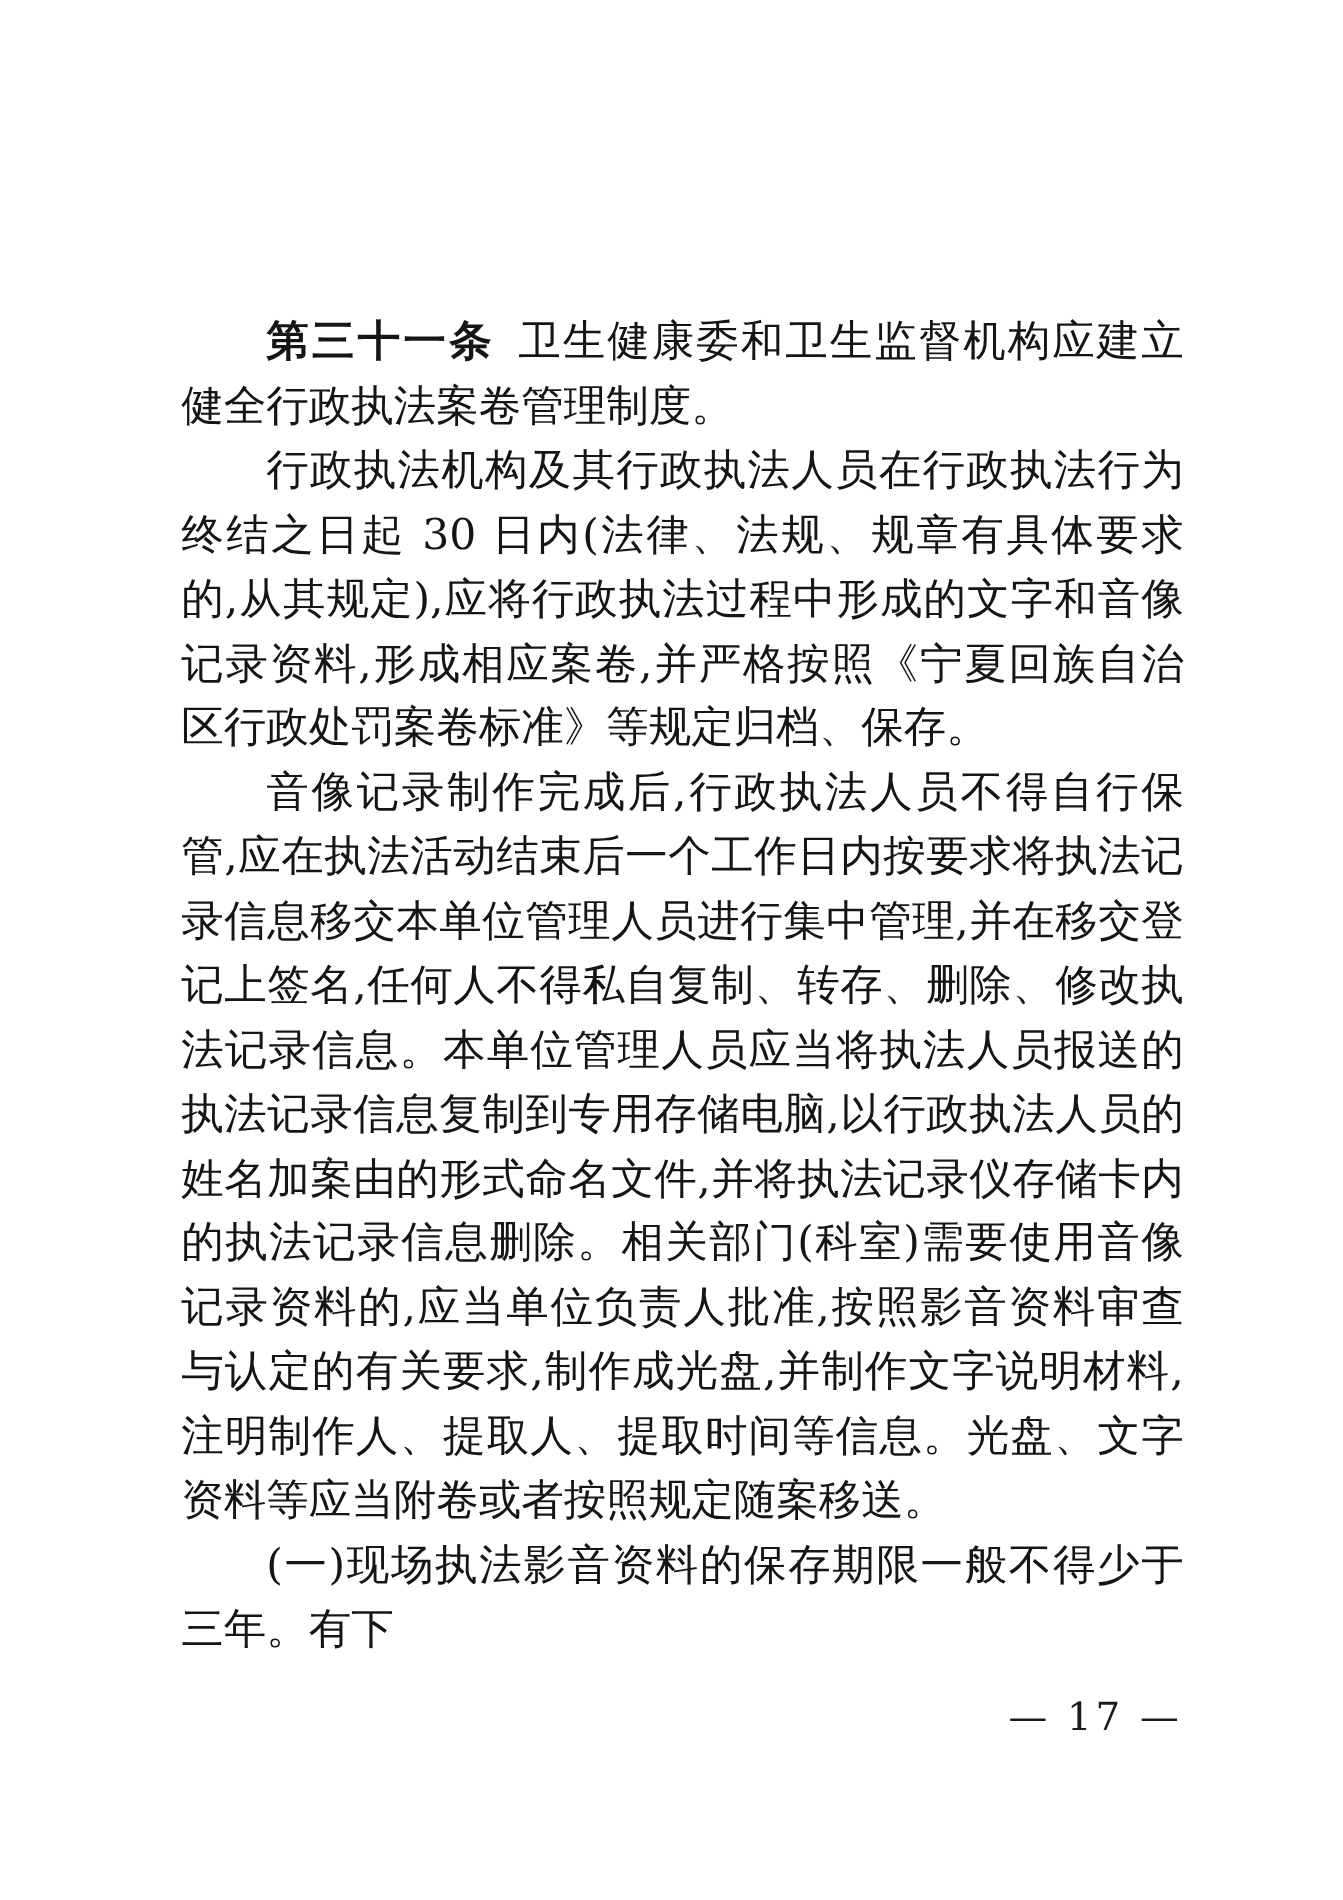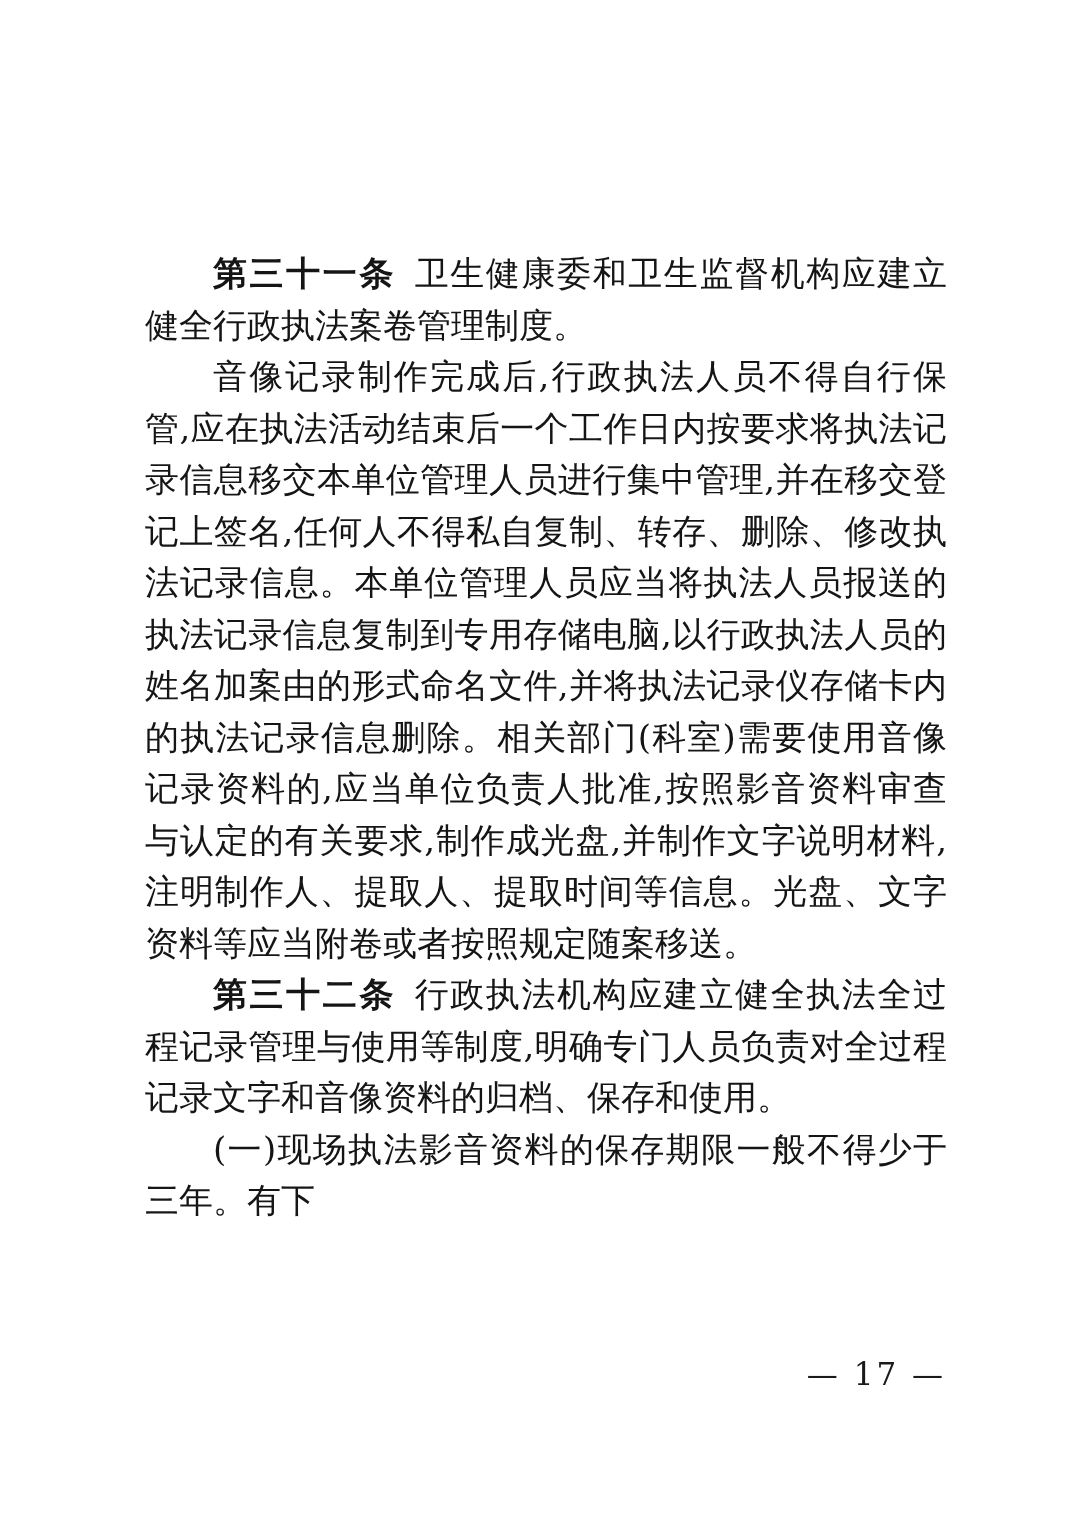--- a/index.html
+++ b/index.html
@@ -48,23 +48,23 @@
     text-align: right;
   }
 </style>
 </head>
 <body>
 
 <div class="page">
   <div class="content">
     <p class="para"><b class="art">第三十一条</b><span>卫生健康委和卫生监督机构应建立健全行政执法案卷管理制度。</span></p>
 
+    <p class="para"><span>行政执法机构及其行政执法人员在行政执法行为终结之日起 30 日内(法律、法规、规章有具体要求的,从其规定),应将行政执法过程中形成的文字和音像记录资料,形成相应案卷,并严格按照《宁夏回族自治区行政处罚案卷标准》等规定归档、保存。</span></p>
 
     <p class="para"><span>音像记录制作完成后,行政执法人员不得自行保管,应在执法活动结束后一个工作日内按要求将执法记录信息移交本单位管理人员进行集中管理,并在移交登记上签名,任何人不得私自复制、转存、删除、修改执法记录信息。本单位管理人员应当将执法人员报送的执法记录信息复制到专用存储电脑,以行政执法人员的姓名加案由的形式命名文件,并将执法记录仪存储卡内的执法记录信息删除。相关部门(科室)需要使用音像记录资料的,应当单位负责人批准,按照影音资料审查与认定的有关要求,制作成光盘,并制作文字说明材料,注明制作人、提取人、提取时间等信息。光盘、文字资料等应当附卷或者按照规定随案移送。</span></p>
 
-    <p class="para"><b class="art">第三十二条</b><span>行政执法机构应建立健全执法全过程记录管理与使用等制度,明确专门人员负责对全过程记录文字和音像资料的归档、保存和使用。</span></p>
 
 
     <p class="para"><span>(一)现场执法影音资料的保存期限一般不得少于三年。有下</span></p>
   </div>
 
   <div class="footer"><span>— 17 —</span></div>
 </div>
 
 </body></html>

